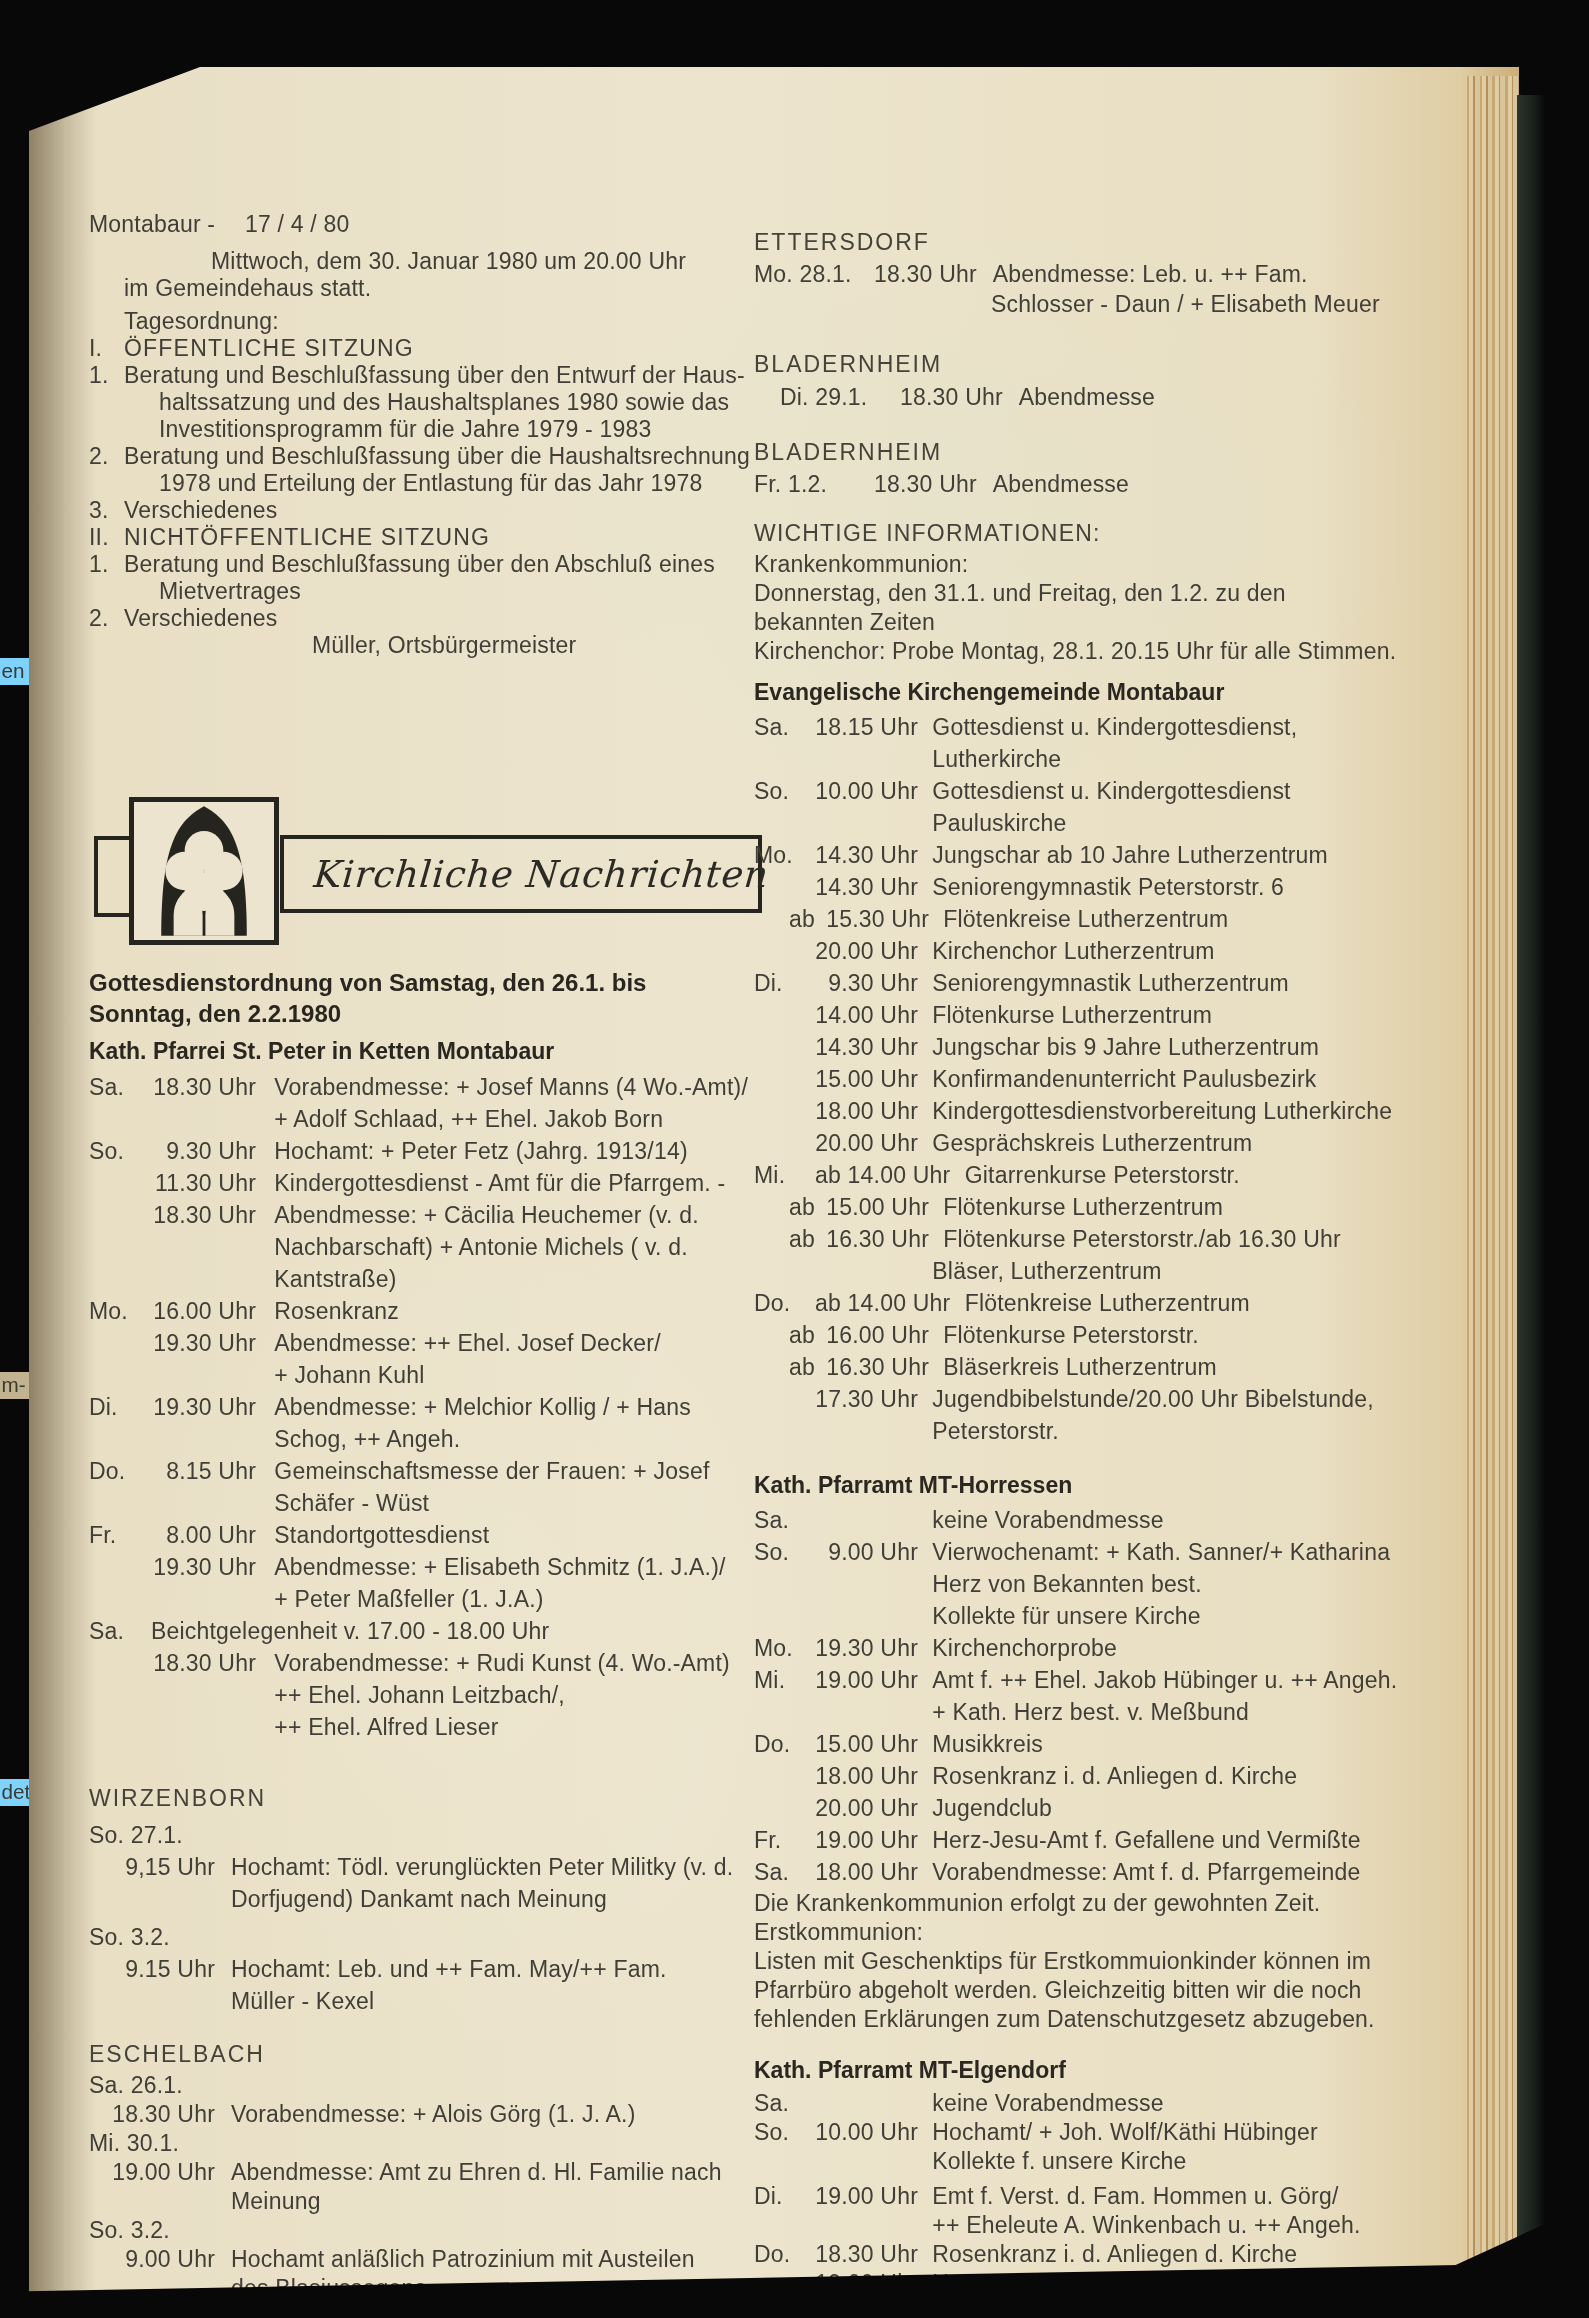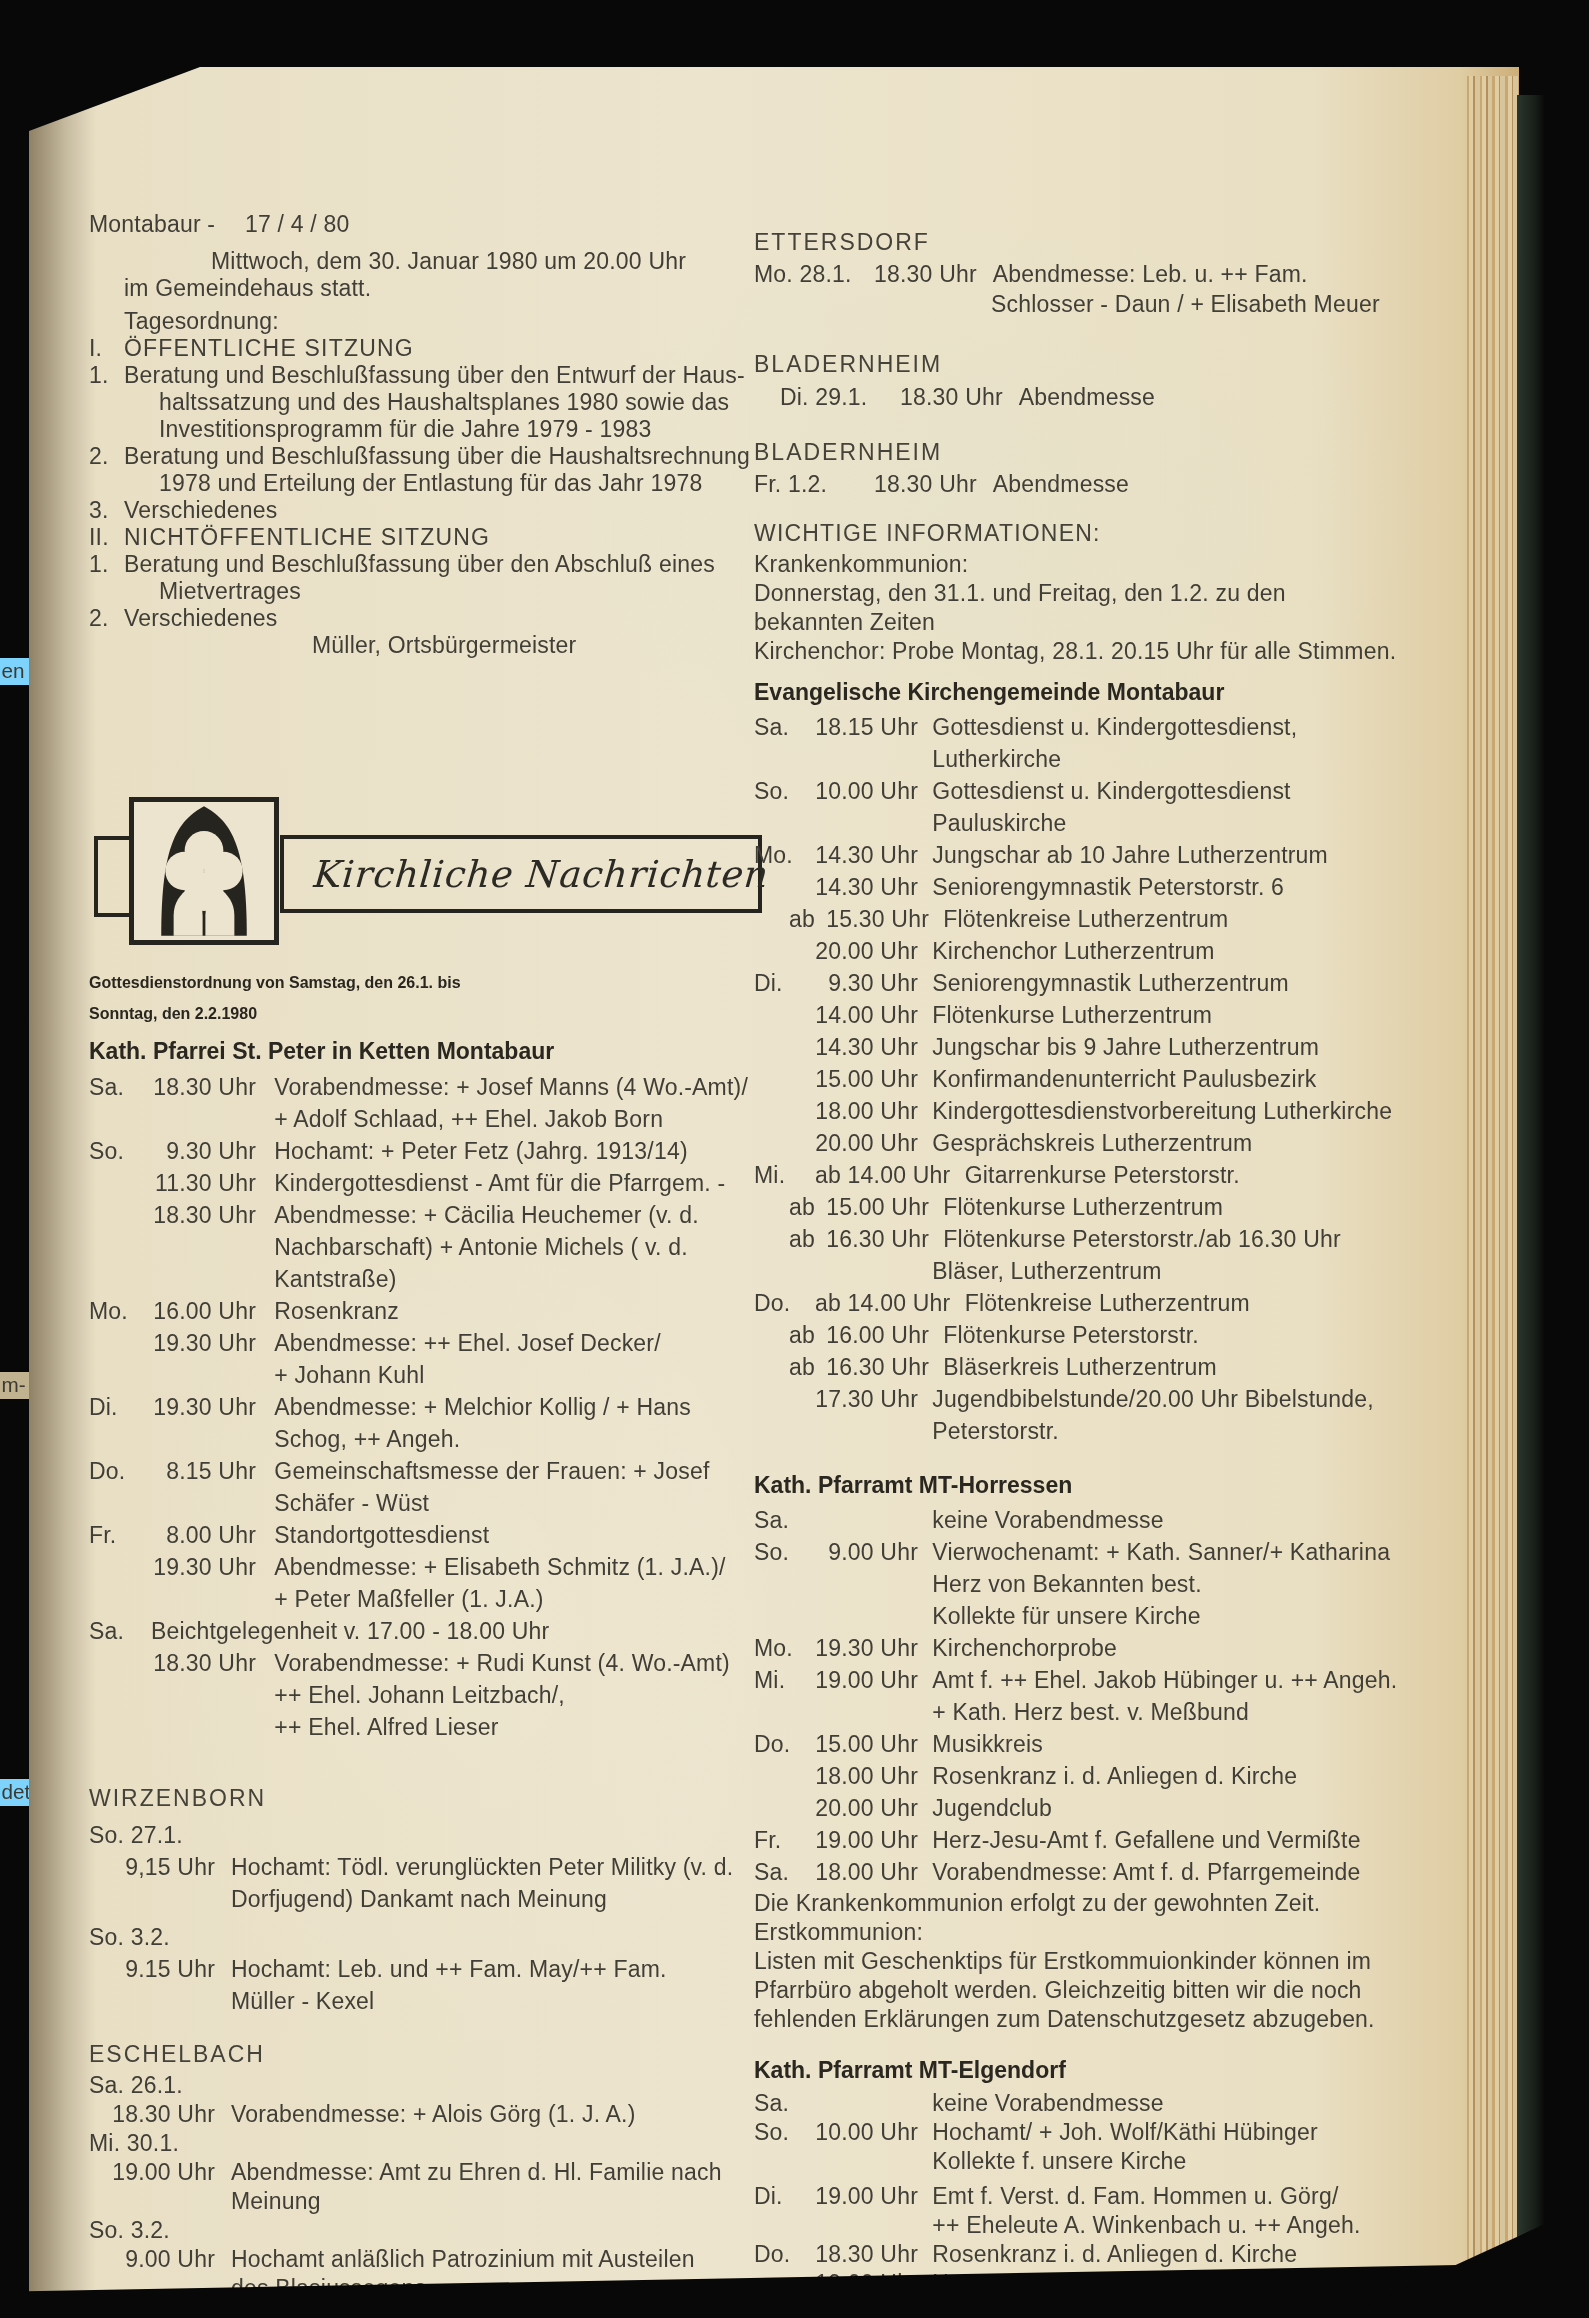--- a/index.html
+++ b/index.html
@@ -60,21 +60,21 @@
     background:#ece4cf;}
   .logo .win svg{width:100%;height:100%;display:block;}
   .logo .banner{position:absolute;left:186px;top:40px;width:444px;height:70px;border:4.8px solid #26241e;
     display:flex;align-items:center;padding-left:30px;}
   .logo .banner .script{
     font-family:"DejaVu Serif",serif;font-style:italic;font-size:37px;color:#2c2a24;
     transform:skewX(-5deg);letter-spacing:0.8px;white-space:nowrap;}
 
   
   .worship-h{position:absolute;left:89px;top:967px;}
-  .worship-h div{font-weight:bold;font-size:16px;color:#292620;line-height:31px;white-space:nowrap;}
+  .worship-h div{font-weight:bold;font-size:24px;color:#292620;line-height:31px;white-space:nowrap;}
 
   
   .stpeter-title{position:absolute;left:89px;top:1038px;}
   .stpeter{position:absolute;left:89px;top:1071px;}
   .stpeter .r{line-height:32px;}
   .stpeter .c1{flex:0 0 62px;}
   .stpeter .c2{flex:0 0 105px;text-align:right;}
   .stpeter .c3{margin-left:18.3px;}
   .stpeter .r.span2 .c3{margin-left:0;}
 

